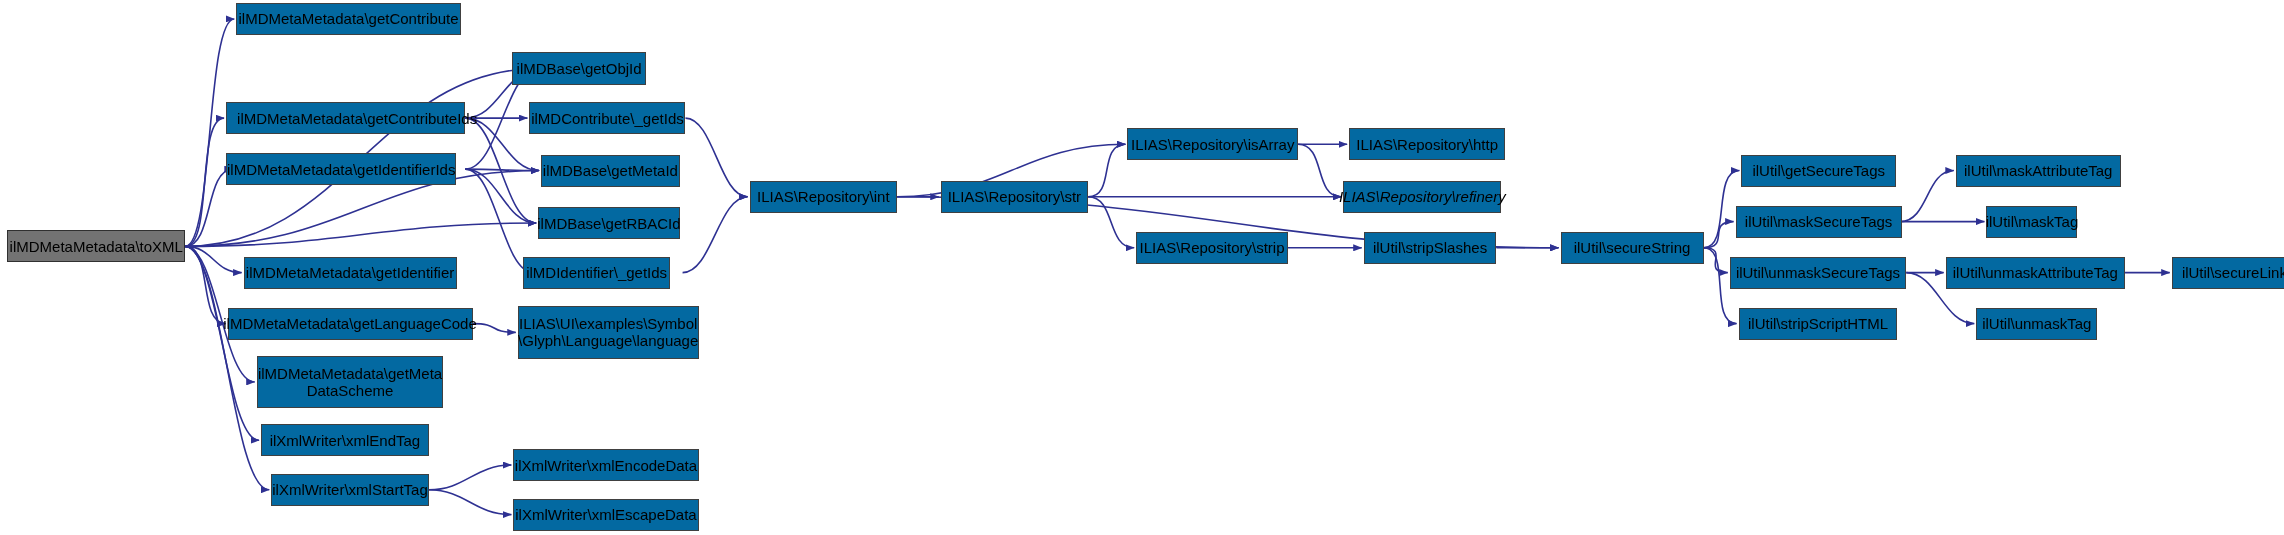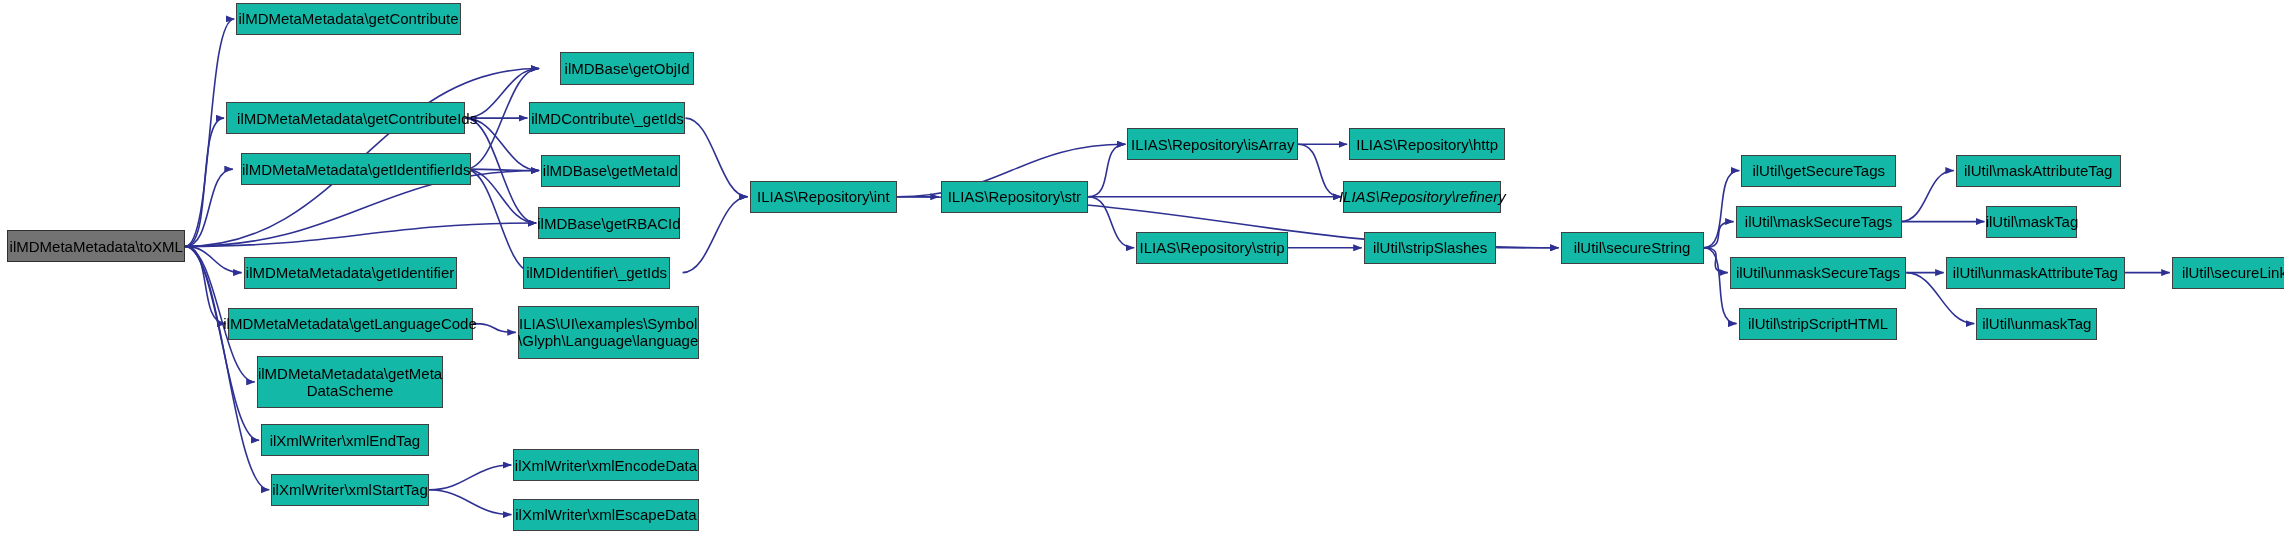--- a/index.html
+++ b/index.html
@@ -21,21 +21,21 @@
     left: 0;
     top: 0;
     width: 2284px;
     height: 535px;
     pointer-events: none;
   }
   .node {
     position: absolute;
     box-sizing: border-box;
     border: 1px solid #404040;
-    background: #14b8a6;
+    background: #0369a1;
     color: #000000;
     font-size: 15px;
     line-height: 17px;
     display: flex;
     align-items: center;
     justify-content: center;
     text-align: center;
     white-space: pre-line;
     padding: 0 5px;
     z-index: 2;
@@ -98,28 +98,28 @@
         <path d="M1900.4163473818644,221.58038147138967 C1938.2393358876116,221.58038147138967 1946.6444444444444,221.58038147138967 1984.4674329501916,221.58038147138967" fill="none" stroke="#2e3192" stroke-width="1.6" marker-end="url(#arrowhead)"></path>
         <path d="M1906.2503192848021,272.6021798365123 C1934.2503192848021,272.6021798365123 1915.6296296296296,272.6021798365123 1943.6296296296296,272.6021798365123" fill="none" stroke="#2e3192" stroke-width="1.6" marker-end="url(#arrowhead)"></path>
         <path d="M1906.2503192848021,272.6021798365123 C1936.8537675606642,272.6021798365123 1943.654533844189,323.6239782016349 1974.257982120051,323.6239782016349" fill="none" stroke="#2e3192" stroke-width="1.6" marker-end="url(#arrowhead)"></path>
         <path d="M2125.0242656449554,272.6021798365123 C2153.0242656449554,272.6021798365123 2141.6960408684545,272.6021798365123 2169.6960408684545,272.6021798365123" fill="none" stroke="#2e3192" stroke-width="1.6" marker-end="url(#arrowhead)"></path>
       </g>
   </svg>
   <div id="nodes">
       <div class="node root" style="left: 7.29246px; top: 230.327px; width: 177.936px; height: 32.0708px;">ilMDMetaMetadata\toXML</div>
       <div class="node" style="left: 236.276px; top: 2.91553px; width: 224.608px; height: 32.0708px;">ilMDMetaMetadata\getContribute</div>
       <div class="node" style="left: 226.066px; top: 102.044px; width: 239.193px; height: 32.0708px; padding-left: 28px;">ilMDMetaMetadata\getContributeIds</div>
-      <div class="node" style="left: 241px; top: 153.065px; width: 230.442px; height: 32.0708px;">ilMDMetaMetadata\getIdentifierIds</div>
+      <div class="node" style="left: 226px; top: 153.065px; width: 230.442px; height: 32.0708px;">ilMDMetaMetadata\getIdentifierIds</div>
       <div class="node" style="left: 243.568px; top: 256.567px; width: 212.94px; height: 32.0708px;">ilMDMetaMetadata\getIdentifier</div>
       <div class="node" style="left: 227.525px; top: 307.589px; width: 245.027px; height: 32.0708px;">ilMDMetaMetadata\getLanguageCode</div>
       <div class="node" style="left: 256.695px; top: 355.695px; width: 186.687px; height: 52.4796px;">ilMDMetaMetadata\getMeta
 DataScheme</div>
       <div class="node" style="left: 261.07px; top: 424.21px; width: 167.727px; height: 32.0708px;">ilXmlWriter\xmlEndTag</div>
       <div class="node" style="left: 271.28px; top: 473.774px; width: 157.517px; height: 32.0708px;">ilXmlWriter\xmlStartTag</div>
-      <div class="node" style="left: 560px; top: 52.4796px; width: 134.181px; height: 32.0708px;">ilMDBase\getObjId</div>
+      <div class="node" style="left: 512px; top: 52.4796px; width: 134.181px; height: 32.0708px;">ilMDBase\getObjId</div>
       <div class="node" style="left: 529.433px; top: 102.044px; width: 156.059px; height: 32.0708px;">ilMDContribute\_getIds</div>
       <div class="node" style="left: 541.101px; top: 154.523px; width: 138.557px; height: 32.0708px;">ilMDBase\getMetaId</div>
       <div class="node" style="left: 538.184px; top: 207.003px; width: 141.474px; height: 32.0708px;">ilMDBase\getRBACId</div>
       <div class="node" style="left: 523px; top: 256.567px; width: 147.308px; height: 32.0708px;">ilMDIdentifier\_getIds</div>
       <div class="node" style="left: 517.765px; top: 306.131px; width: 180.853px; height: 52.4796px;">ILIAS\UI\examples\Symbol
 \Glyph\Language\language</div>
       <div class="node" style="left: 513.39px; top: 448.992px; width: 185.229px; height: 32.0708px;">ilXmlWriter\xmlEncodeData</div>
       <div class="node" style="left: 513.39px; top: 498.556px; width: 185.229px; height: 32.0708px;">ilXmlWriter\xmlEscapeData</div>
       <div class="node" style="left: 749.665px; top: 180.763px; width: 147.308px; height: 32.0708px;">ILIAS\Repository\int</div>
       <div class="node" style="left: 940.728px; top: 180.763px; width: 147.308px; height: 32.0708px; text-align: right;">ILIAS\Repository\str</div>

